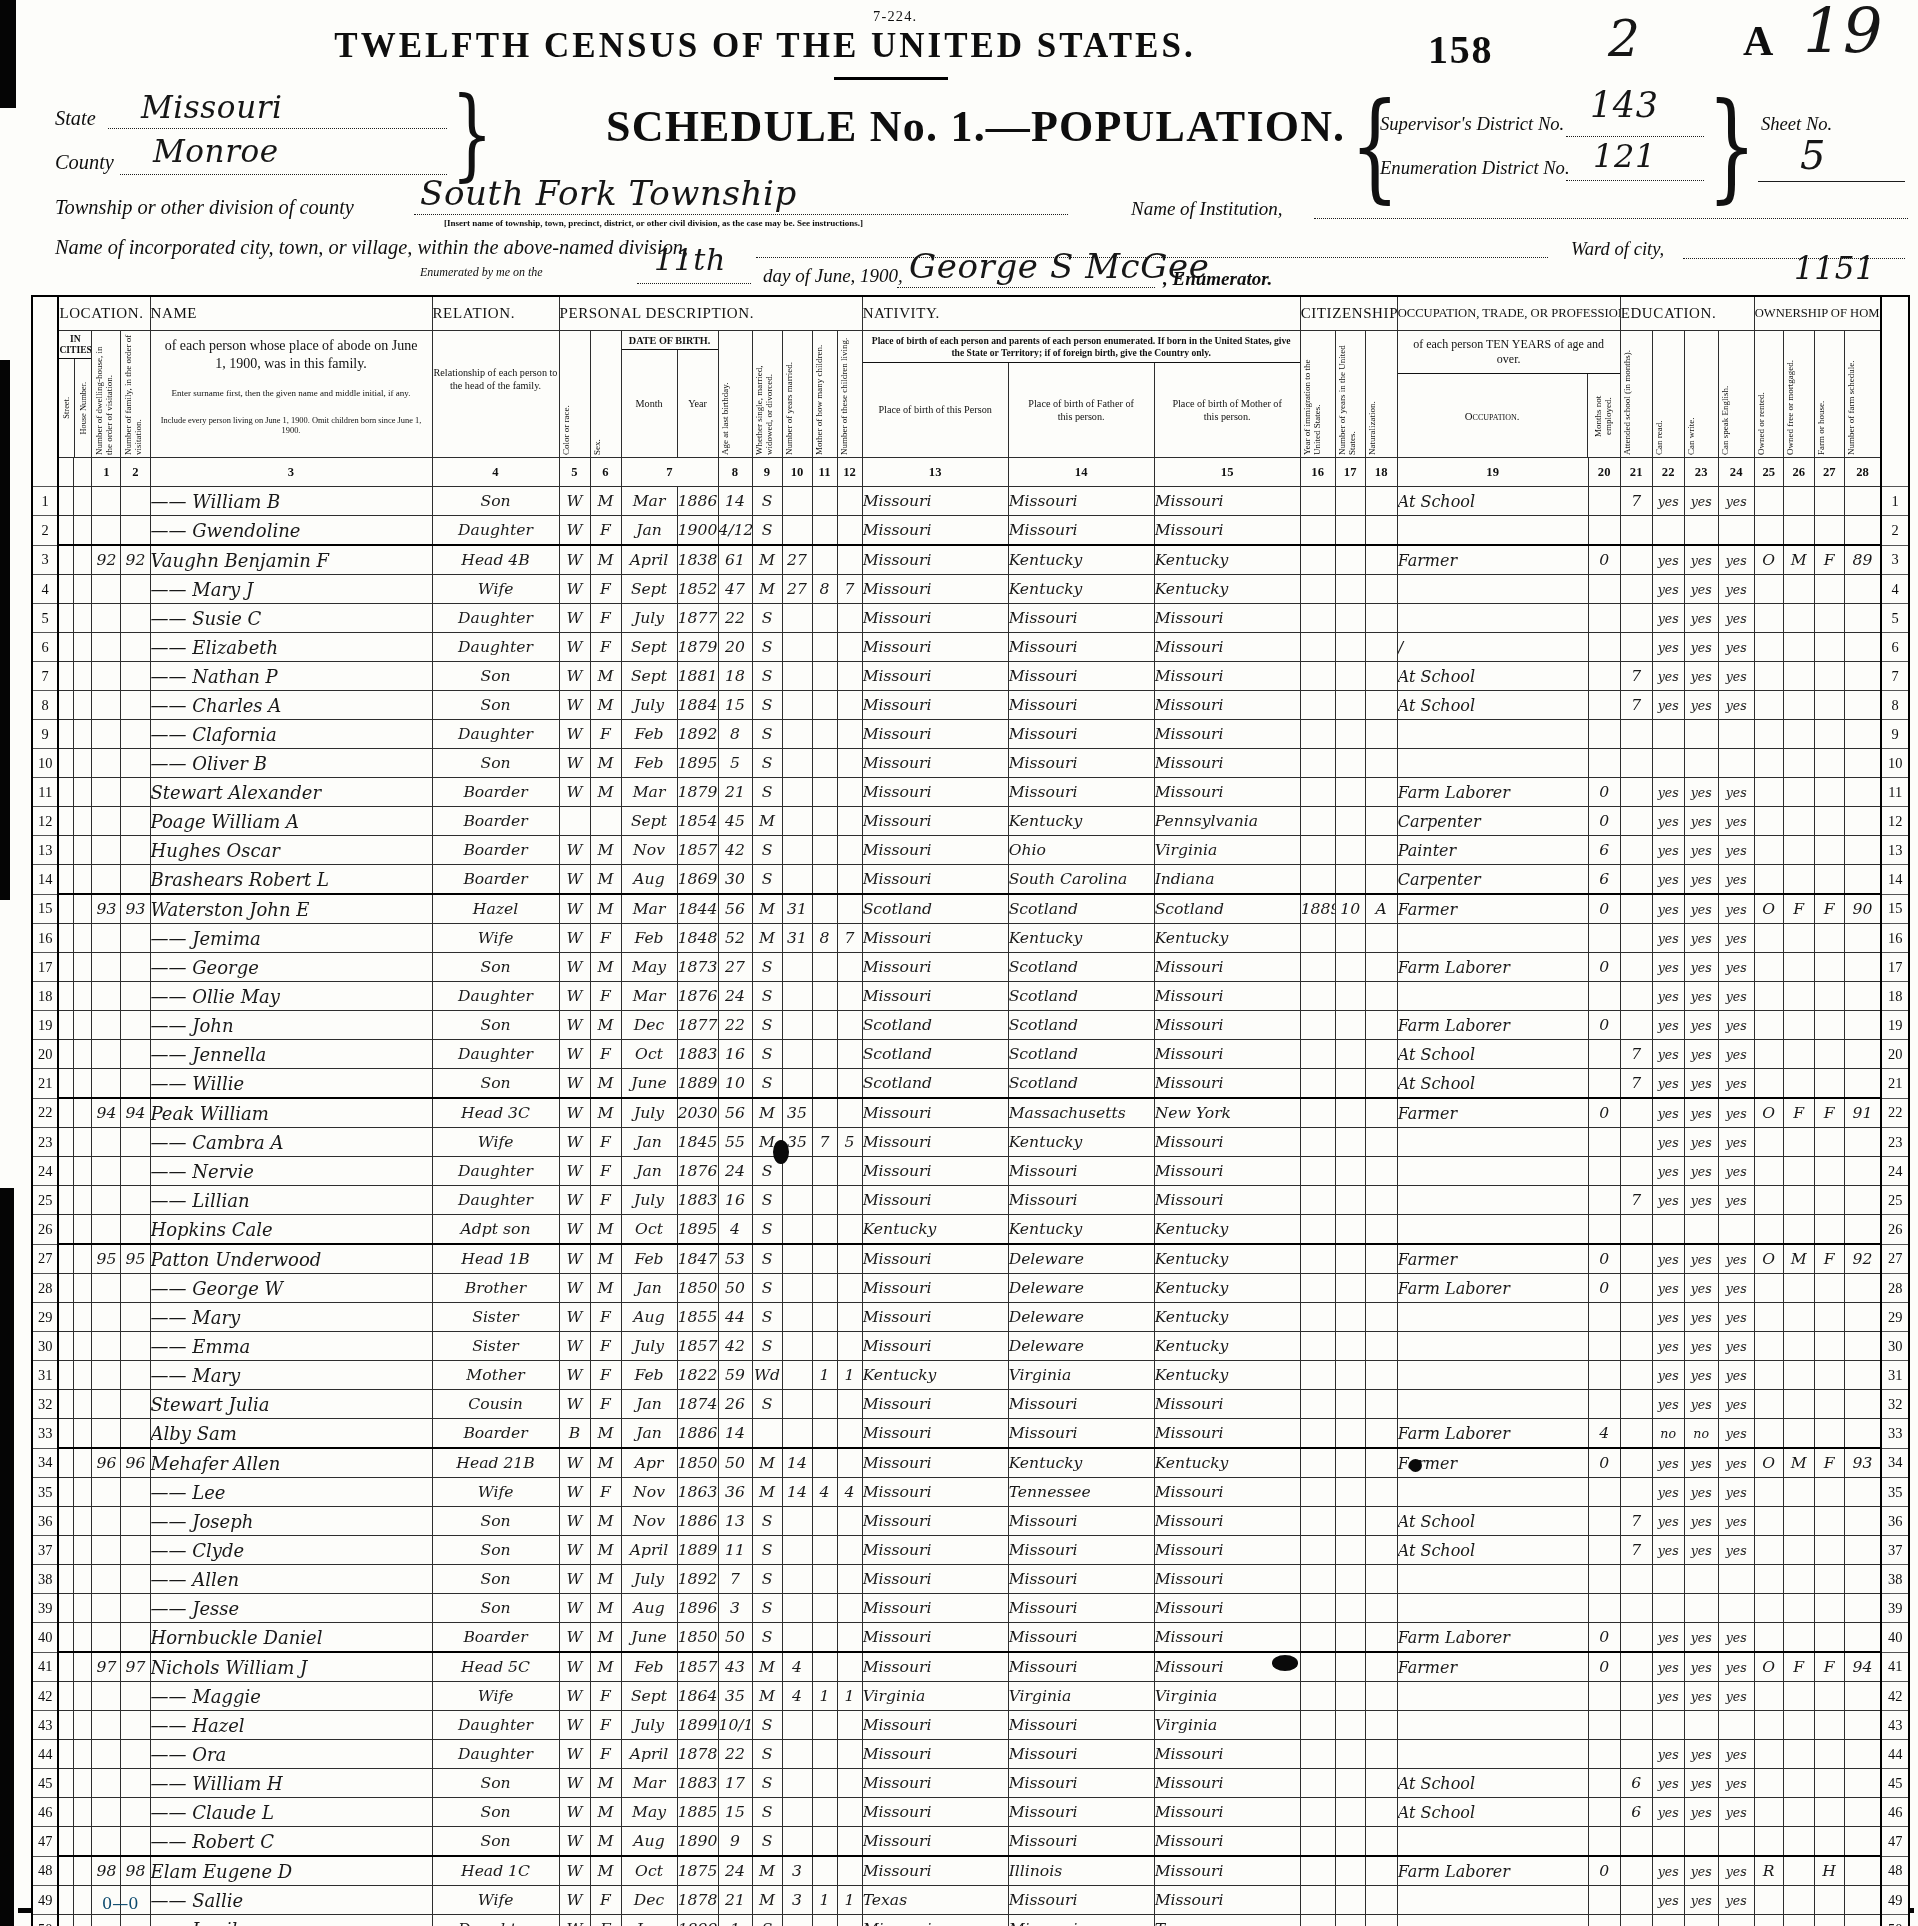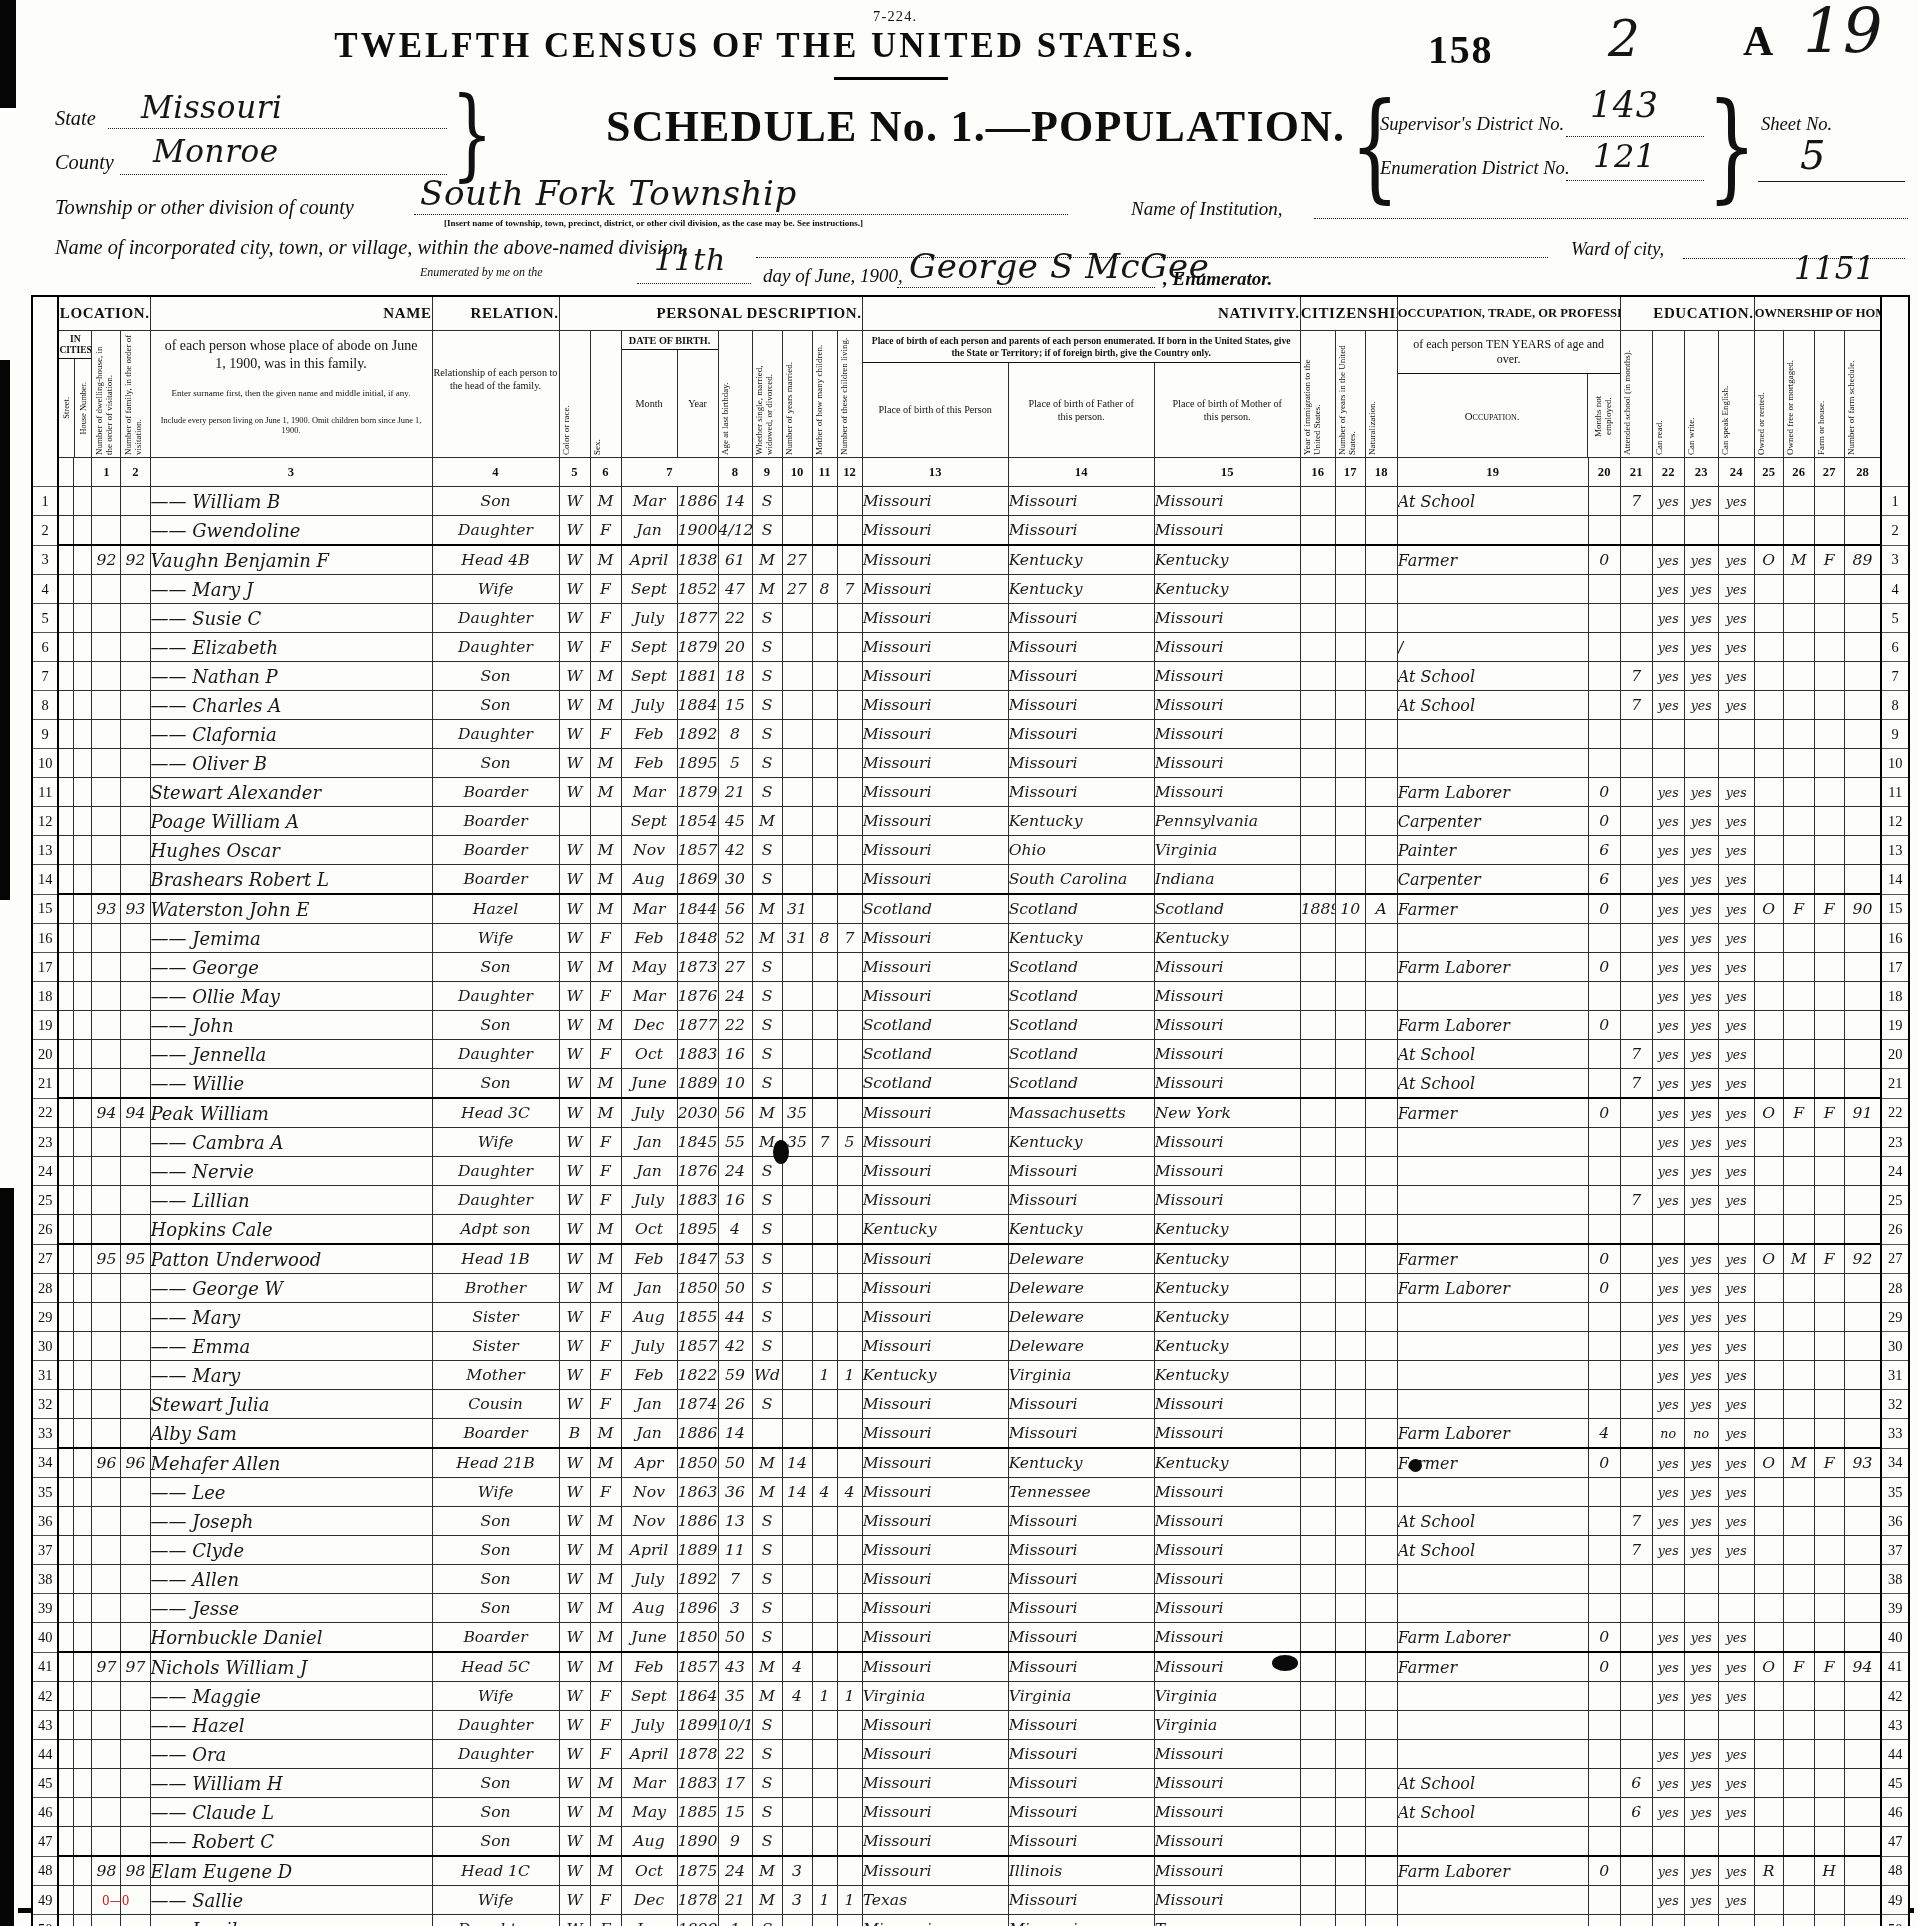--- a/index.html
+++ b/index.html
@@ -17,21 +17,21 @@
   table.census { border-collapse:collapse; table-layout:fixed; background:#fdfdfa;
                  border:2.4px solid #000; }
   table.census th, table.census td { border:0.6px solid #2e2e2e; padding:0; overflow:hidden;
                  white-space:nowrap; font-weight:normal; }
   .bl2 { border-left:1.2px solid #151515 !important; }
   .bl3 { border-left:1.8px solid #000 !important; }
   .rn  { font-size:14.4px; text-align:center; font-family:"Liberation Serif", serif; color:#0c0c0c; }
   .rn-l { border-right:2.4px solid #000 !important; border-top:0.6px solid #555 !important; border-left:none !important; border-bottom:0.6px solid #555 !important; }
   .rn-r { border-left:2.4px solid #000 !important; border-top:0.6px solid #555 !important; border-right:none !important; border-bottom:0.6px solid #555 !important; }
 
-  tr.hr1 th { height:33px; font-size:15px; font-weight:bold; letter-spacing:0.6px; text-align:right; }
+  tr.hr1 th { height:33px; font-size:15px; font-weight:normal; letter-spacing:0.6px; text-align:left; }
   tr.hr1 th.small-cap-group { font-size:12.6px; letter-spacing:0; }
   tr.hr2 th { height:126px; vertical-align:top; }
   tr.hr3 th { height:28px; font-size:12.6px; font-weight:bold; text-align:center; }
 
   th.vlabel { writing-mode:vertical-rl; transform:rotate(180deg); }
   th.vlabel span { display:block; font-size:9px; line-height:1.12; padding:2.4px 1.2px; text-align:left;
                    white-space:normal; font-family:"Liberation Serif", serif; }
 
   .hdr-box { display:flex; flex-direction:column; height:100%; }
   .hdr-box .desc { border-bottom:1.2px solid #111; text-align:center; white-space:normal; }
@@ -51,21 +51,21 @@
   td.c-name { text-align:left; padding-left:15.6px; font-size:18px; }
   td.c-occ  { text-align:left; padding-left:24px; font-size:16px; }
   td.c-yn   { font-size:12.6px; }
   td.c-pob  { font-size:15.6px; text-align:left; padding-left:18px; }
   tr.frow { height:28px; }
   tr.frow.dotted td { border-top-style:dashed; border-top-color:#3a3a3a; }
   tr.frow.family-start td { border-top:2.4px solid #000; }
 
   .blot { position:absolute; background:#0a0a0a; border-radius:50%; }
   .edge { position:absolute; background:#050505; }
-  .noise { position:absolute; color:#b91c1c; font-size:12px; font-family:"DejaVu Serif", serif; }
+  .noise { position:absolute; color:#0c4a6e; font-size:16px; font-family:"DejaVu Serif", serif; }
 </style>
 </head>
 <body>
 
 <div class="sheet">
 
   <div class="edge" style="left:0;top:40;width:15.6px;height:108px;"></div>
   <div class="edge" style="left:0;top:360px;width:9.6px;height:540px;"></div>
   <div class="edge" style="left:0;top:1188px;width:14.4px;height:738px;"></div>
   <div class="edge" style="left:18px;top:1908px;width:1896px;height:4.8px;"></div>

